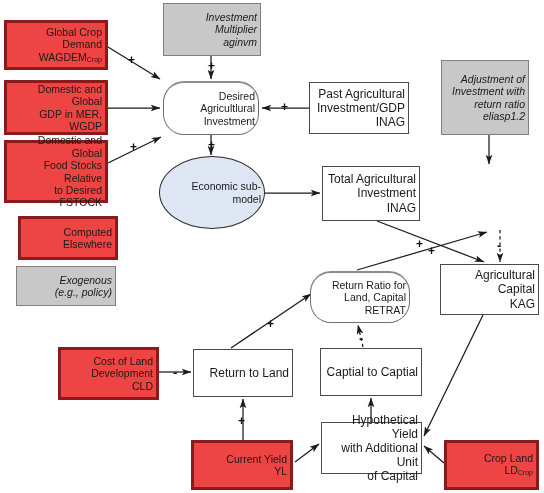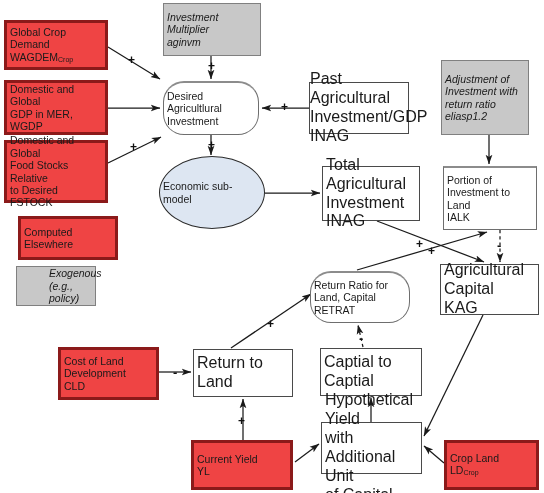--- a/index.html
+++ b/index.html
@@ -19,21 +19,21 @@
     left:0; top:0;
     width:544px; height:493px;
     pointer-events:none;
   }
   .node{
     position:absolute;
     box-sizing:border-box;
     display:flex;
     align-items:center;
     justify-content:center;
-    text-align:left;
+    text-align:right;
     line-height:1.18;
     color:#1a1a1a;
     z-index:2;
   }
   .node .lbl{
     display:block;
     padding:0 3px;
     width:100%;
   }
   
@@ -53,21 +53,21 @@
   .n-state{
     background:#ffffff;
     border:1px solid #6e6e6e;
     border-top-width:2px;
     border-top-color:#8c8c8c;
     font-size:10.5px;
   }
   .n-plain{
     background:#ffffff;
     border:1px solid #4a4a4a;
-    font-size:16px;
+    font-size:12px;
   }
   
   .n-ellipse{
     background:#dde6f2;
     border:1.4px solid #2b2b2b;
     border-radius:50%;
     font-size:10.5px;
   }
   .sub{
     font-size:7px;
@@ -158,33 +158,30 @@
     </div>
     <div class="node n-input" style="left: 4px; top: 140px; width: 104px; height: 63px;">
       <span class="lbl">Domestic and Global<br>Food Stocks Relative<br>to Desired<br>FSTOCK</span>
     </div>
     <div class="node n-ellipse" style="left: 159px; top: 156px; width: 106px; height: 73px;">
       <span class="lbl">Economic sub-<br>model</span>
     </div>
     <div class="node n-plain" style="left: 322px; top: 166px; width: 98px; height: 55px;">
       <span class="lbl">Total Agricultural<br>Investment<br>INAG</span>
     </div>
-    <div class="node n-state" style="left: 443px; top: 166px; width: 94px; height: 64px;">
-      <span class="lbl">Portion of<br>Investment to Land<br>IALK</span>
-    </div>
     <div class="node n-input" style="left: 18px; top: 216px; width: 100px; height: 44px;">
       <span class="lbl">Computed<br>Elsewhere</span>
     </div>
     <div class="node n-state" style="left: 310px; top: 271px; width: 100px; height: 52px; border-radius: 21px;">
       <span class="lbl">Return Ratio for<br>Land, Capital<br>RETRAT</span>
     </div>
     <div class="node n-plain" style="left: 440px; top: 264px; width: 99px; height: 51px;">
       <span class="lbl">Agricultural Capital<br>KAG</span>
     </div>
-    <div class="node n-exog" style="left: 16px; top: 266px; width: 80px; height: 40px; padding-left: 32px;">
+    <div class="node n-exog" style="left: 16px; top: 266px; width: 100px; height: 40px; padding-left: 32px;">
       <span class="lbl">Exogenous<br>(e.g., policy)</span>
     </div>
     <div class="node n-input" style="left: 58px; top: 347px; width: 101px; height: 53px;">
       <span class="lbl">Cost of Land<br>Development<br>CLD</span>
     </div>
     <div class="node n-plain" style="left: 193px; top: 349px; width: 100px; height: 48px;">
       <span class="lbl">Return to Land</span>
     </div>
     <div class="node n-plain" style="left: 320px; top: 348px; width: 102px; height: 48px;">
       <span class="lbl">Captial to Captial</span>

